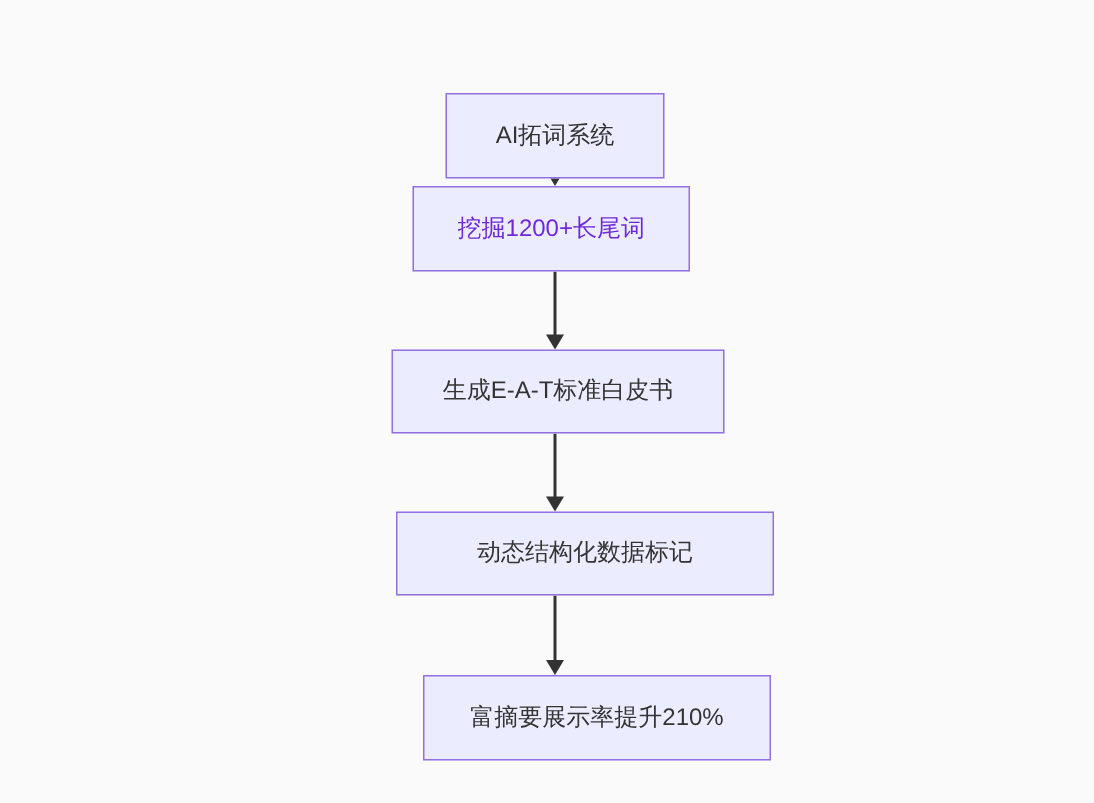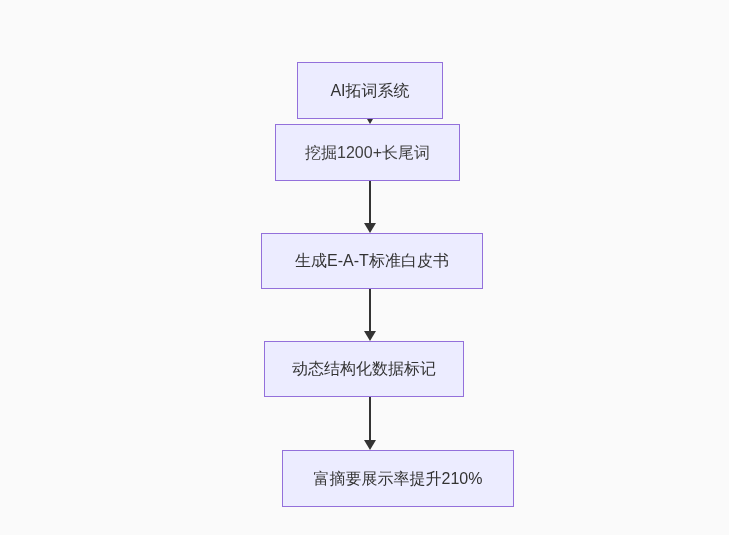--- a/index.html
+++ b/index.html
@@ -35,21 +35,21 @@
     align-items: center;
     justify-content: center;
     font-size: 16px;
     line-height: 1.2;
     text-align: center;
     white-space: nowrap;
   }
   .node-0 { left: 297px; top: 14px;  width: 146px; height: 57px; margin-top: 48px; }
   .node-1 { left: 275px; top: 124px; width: 185px; height: 57px; }
   .node-2 { left: 261px; top: 233px; width: 222px; height: 56px; }
-  .node-3 { left: 264px; top: 341px; width: 200px; height: 56px; }
+  .node-3 { left: 264px; top: 341px; width: 252px; height: 56px; }
   .node-4 { left: 254px; top: 450px; width: 232px; height: 57px; margin-left: 28px; }
 </style>
 </head>
 <body style="background: rgb(250, 250, 250);">
 
 <div class="canvas">
 
   <svg class="edges" viewBox="0 0 729 535" xmlns="http://www.w3.org/2000/svg">
     <g>
       <line class="edge-line" x1="370" y1="71" x2="370" y2="115" stroke="#333333" stroke-width="2"></line>
@@ -66,21 +66,21 @@
     <g>
       <line class="edge-line" x1="370" y1="397" x2="370" y2="441" stroke="#333333" stroke-width="2"></line>
       <polygon class="edge-head" points="364,440 376,440 370,450" fill="#333333"></polygon>
     </g>
   </svg>
 
   <div class="node node-0" style="background: rgb(236, 236, 255); border-color: rgb(147, 112, 219); color: rgb(51, 51, 51);">
     <span>AI拓词系统</span>
   </div>
 
-  <div class="node node-1" style="background: rgb(236, 236, 255); border-color: rgb(147, 112, 219); color: #404040;">
+  <div class="node node-1" style="background: rgb(236, 236, 255); border-color: rgb(147, 112, 219); color: #6d28d9;">
     <span>挖掘1200+长尾词</span>
   </div>
 
   <div class="node node-2" style="background: rgb(236, 236, 255); border-color: rgb(147, 112, 219); color: rgb(51, 51, 51);">
     <span>生成E-A-T标准白皮书</span>
   </div>
 
   <div class="node node-3" style="background: rgb(236, 236, 255); border-color: rgb(147, 112, 219); color: rgb(51, 51, 51);">
     <span>动态结构化数据标记</span>
   </div>

